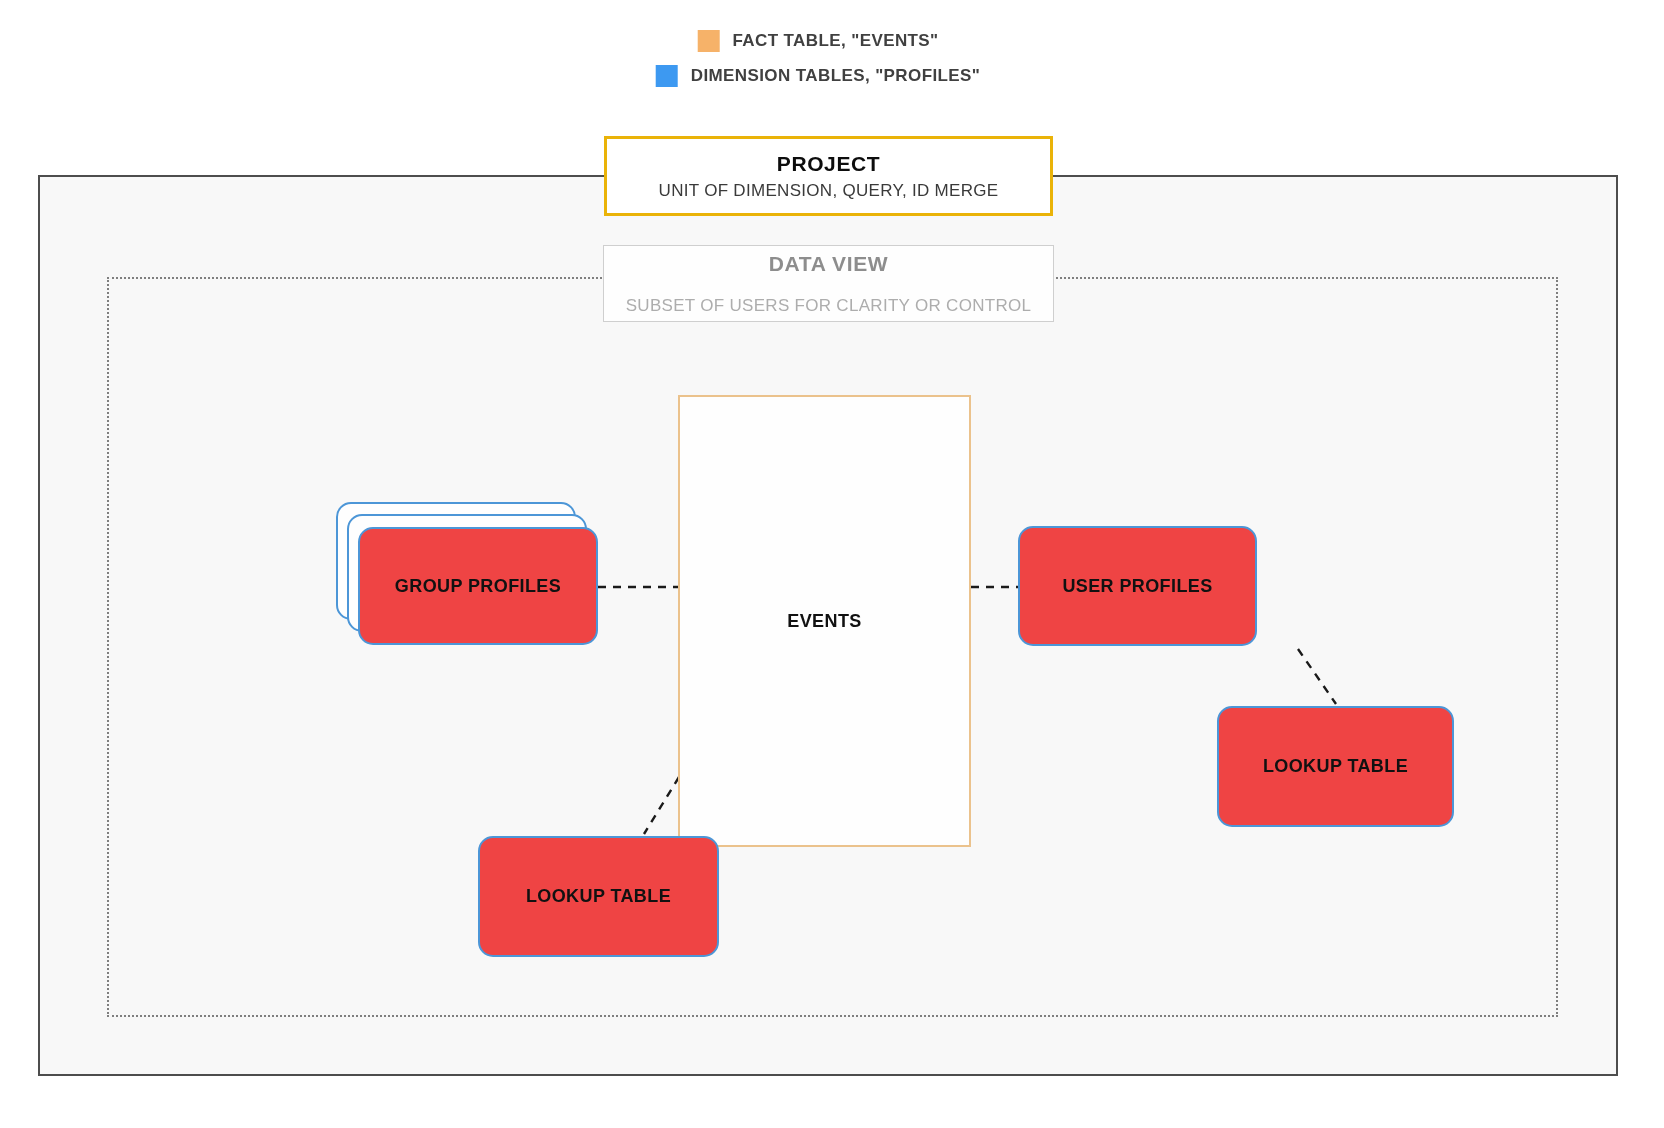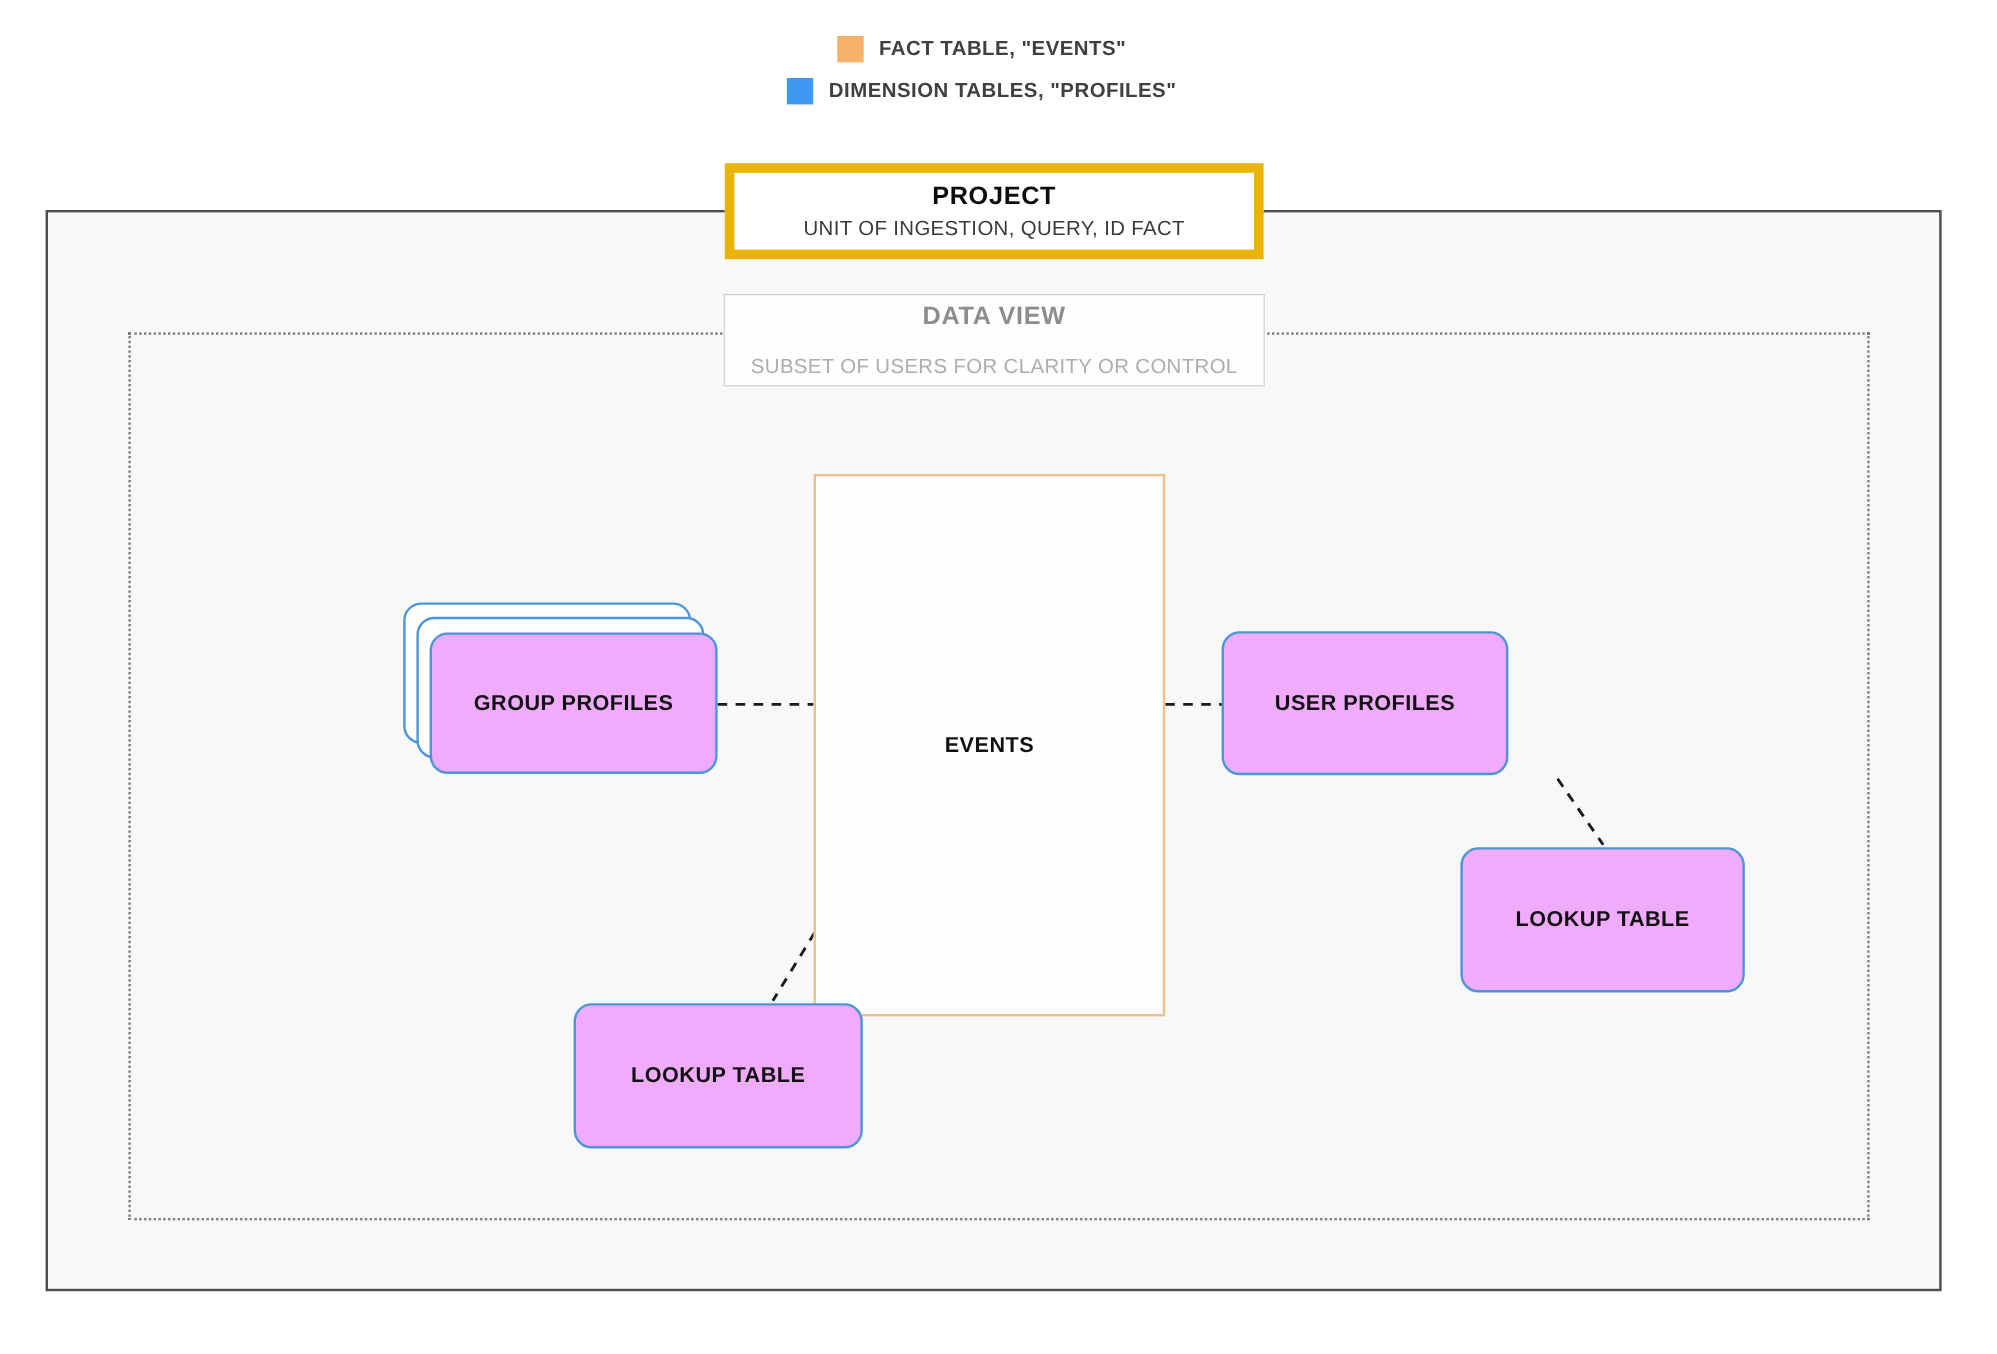--- a/index.html
+++ b/index.html
@@ -75,21 +75,21 @@
     justify-content: center;
     text-align: center;
     z-index: 5;
   }
   .project-box {
     left: 604px;
     top: 136px;
     width: 449px;
     height: 80px;
     background: #ffffff;
-    border: 8px solid #eab308;
+    border: 3px solid #eab308;
     gap: 5px;
   }
   .project-box .box-title {
     font-size: 21px;
     font-weight: bold;
     color: #0d0d0d;
     letter-spacing: 0.6px;
   }
   .project-box .box-subtitle {
     font-size: 17px;
@@ -132,21 +132,21 @@
     stroke: #1a1a1a;
     stroke-width: 2.4;
     stroke-dasharray: 8 7;
     fill: none;
   }
 
   
   .node {
     position: absolute;
     box-sizing: border-box;
-    background: #f0abfc;
+    background: #ef4444;
     display: flex;
     align-items: center;
     justify-content: center;
     z-index: 4;
   }
   .node-label {
     font-size: 18px;
     font-weight: bold;
     color: #111111;
     letter-spacing: 0.4px;
@@ -193,21 +193,21 @@
       <span class="swatch" style="background: rgb(61, 153, 241);"></span>
       <span class="legend-label">DIMENSION TABLES, "PROFILES"</span>
     </div>
   </div>
 
   <div class="project-rect"></div>
   <div class="dataview-rect"></div>
 
   <div class="title-box project-box">
     <div class="box-title">PROJECT</div>
-    <div class="box-subtitle">UNIT OF INGESTION, QUERY, ID FACT</div>
+    <div class="box-subtitle">UNIT OF DIMENSION, QUERY, ID MERGE</div>
   </div>
   <div class="title-box dataview-box">
     <div class="box-title">DATA VIEW</div>
     <div class="box-subtitle">SUBSET OF USERS FOR CLARITY OR CONTROL</div>
   </div>
 
   <svg class="connectors" viewBox="0 0 1664 1128">
     <line class="connector" x1="598" y1="587" x2="678" y2="587"></line>
     <line class="connector" x1="971" y1="587" x2="1057" y2="587"></line>
     <line class="connector" x1="1298" y1="649" x2="1336" y2="704"></line>

